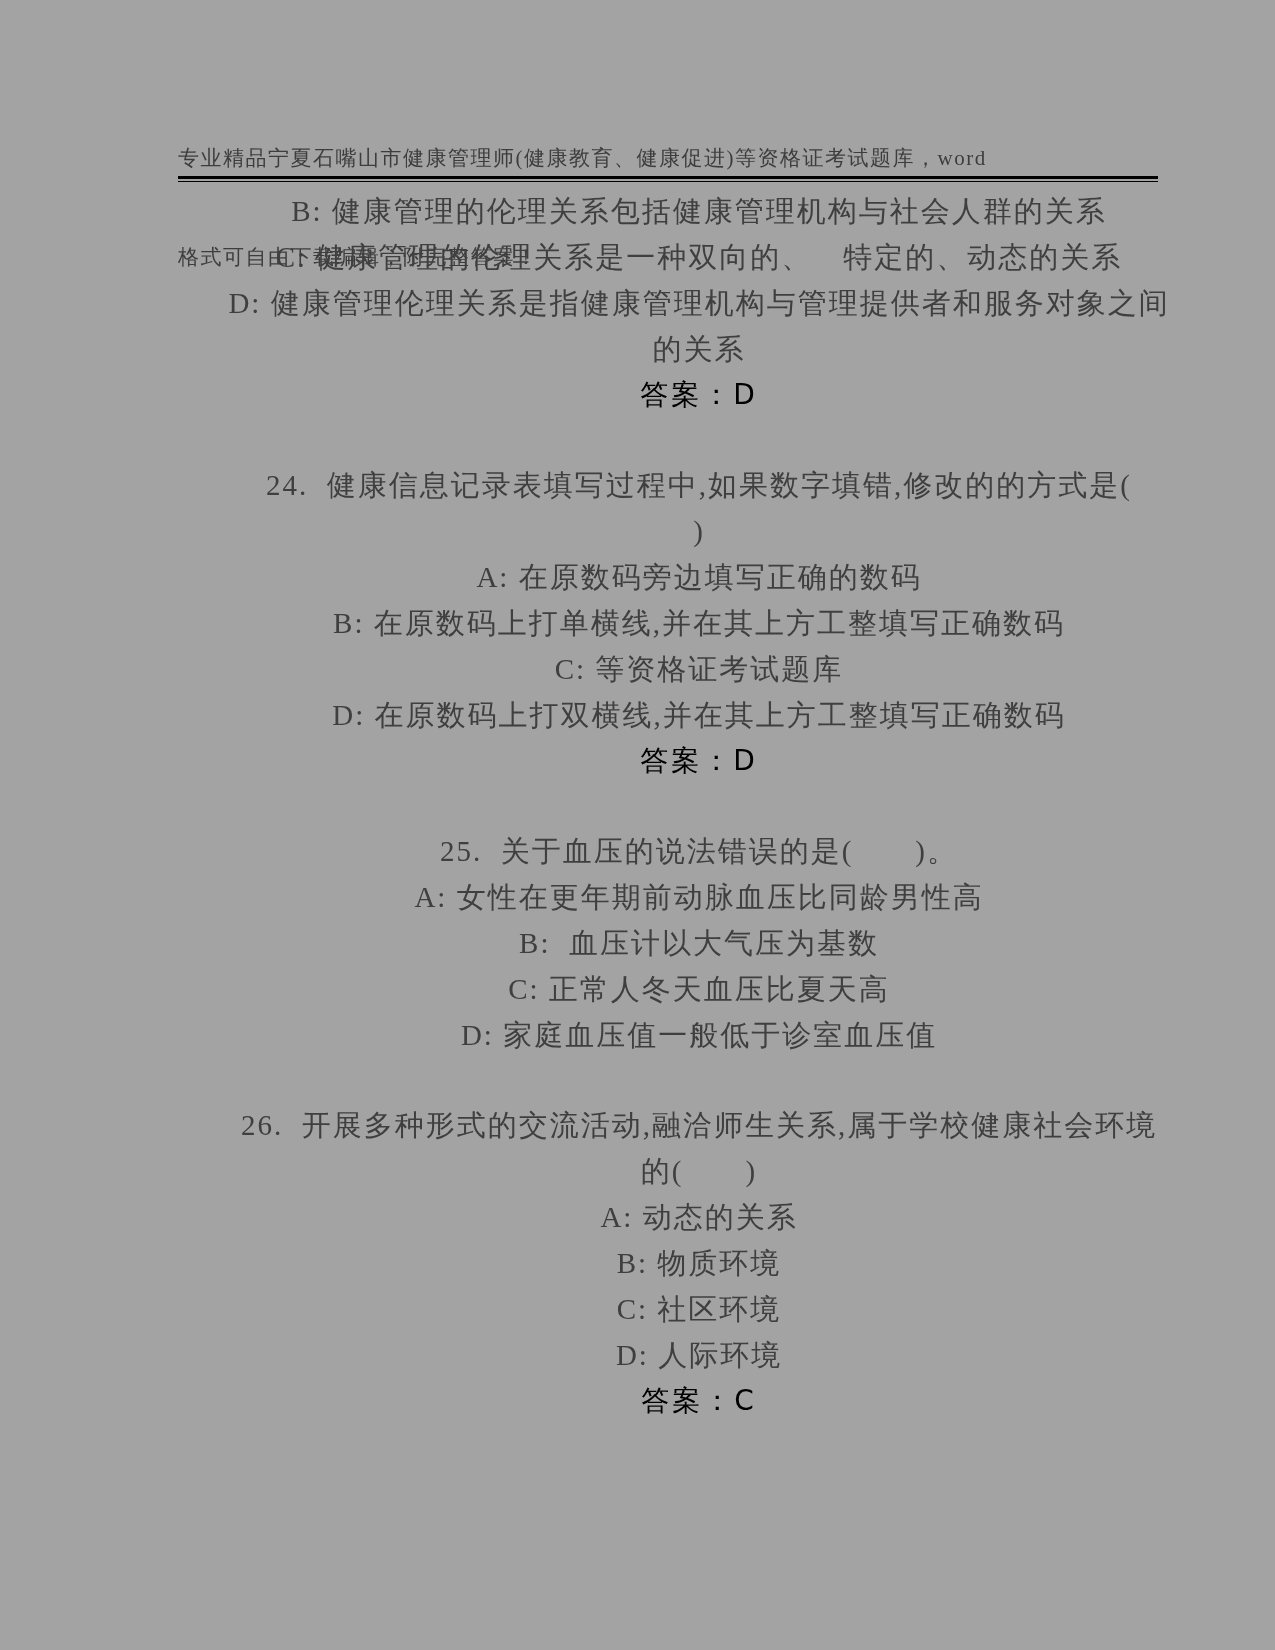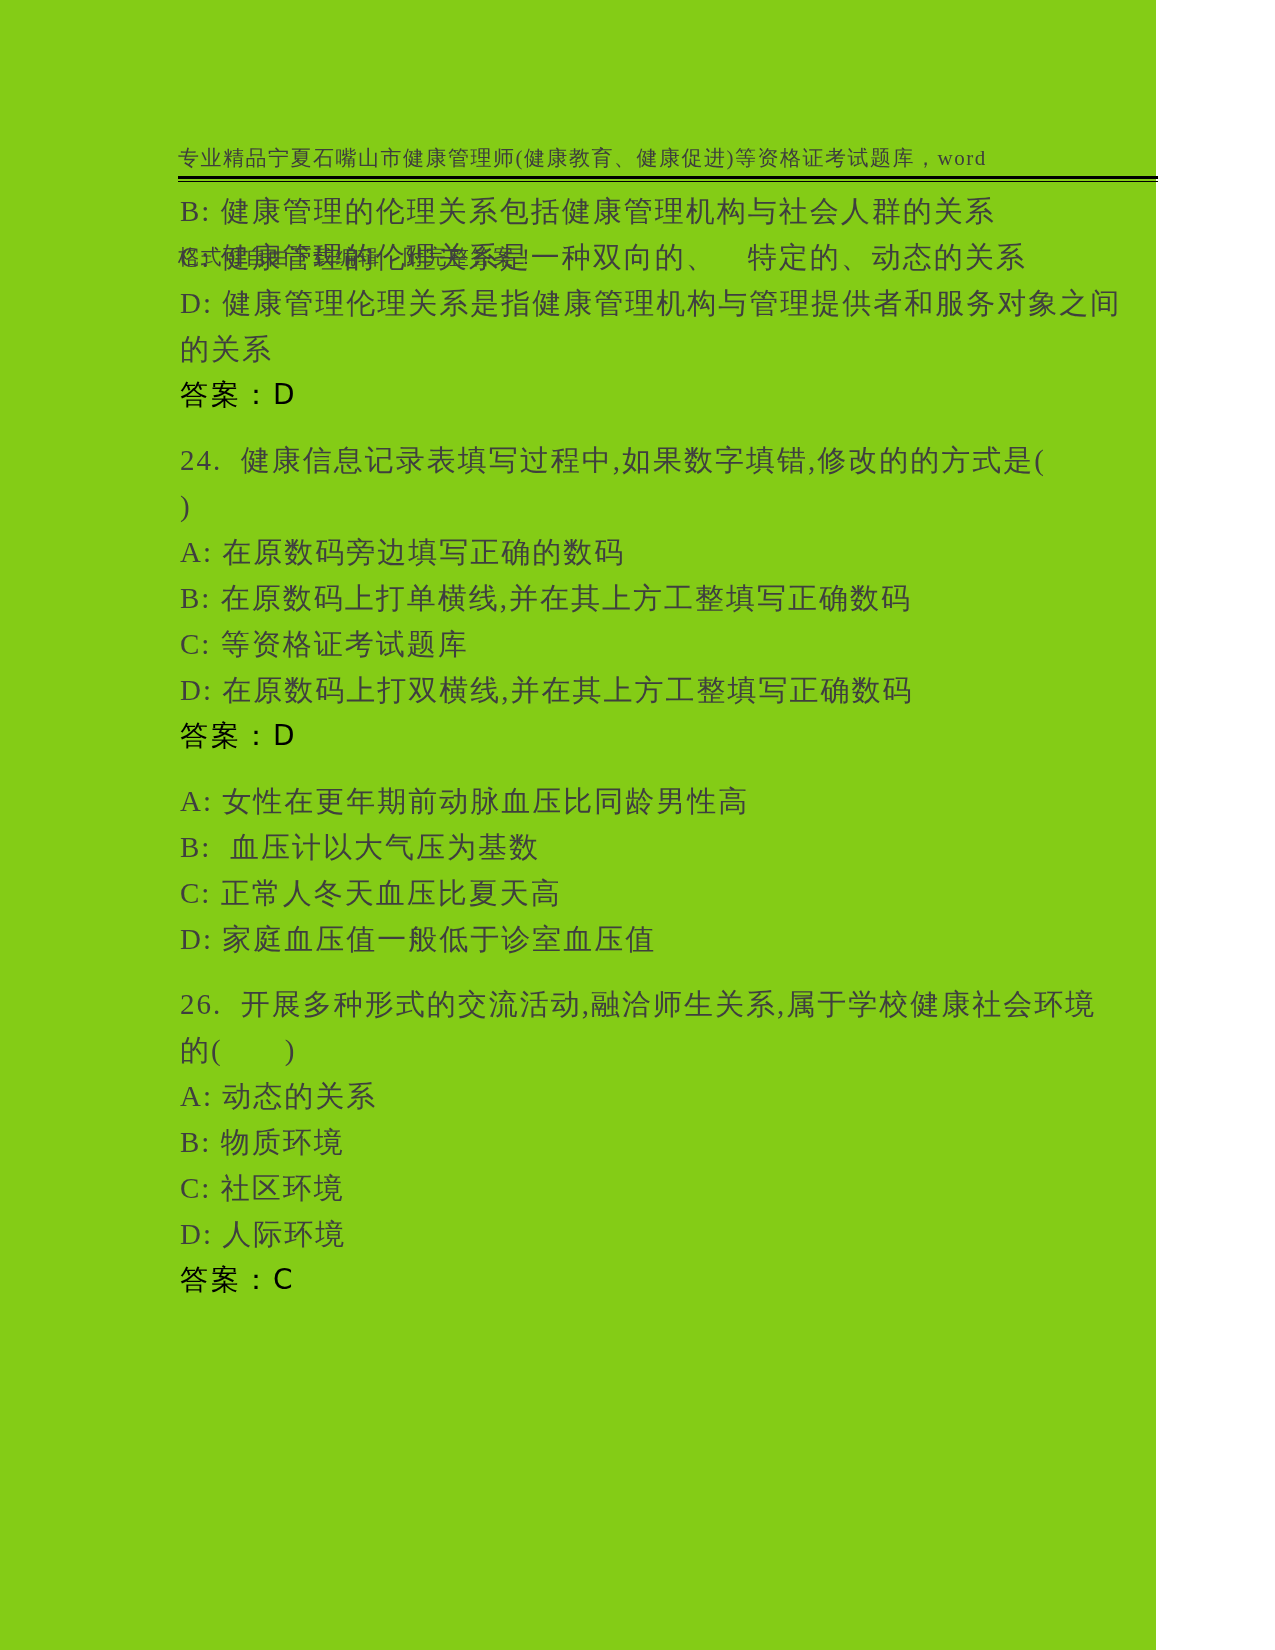--- a/index.html
+++ b/index.html
@@ -5,39 +5,39 @@
   html, body { margin: 0; padding: 0; }
   body {
     width: 1275px; height: 1650px;
     background: #ffffff;
     position: relative;
     font-family: "Liberation Serif", "DejaVu Serif", serif;
     overflow: hidden;
   }
   .page {
     position: absolute; left: 0; top: 0;
-    width: 1156px; height: 1650px;
-    background: #84cc16;
+    width: 1275px; height: 1650px;
+    background: #a3a3a3;
   }
   .header {
     position: absolute; left: 178px; top: 76px; width: 1000px;
     font-size: 21px; line-height: 33px;
     color: #3d3d3d; letter-spacing: 1.5px;
     white-space: pre-wrap;
   }
   .divider {
     position: absolute; left: 178px; top: 176px; width: 980px;
     height: 2px;
     border-top: 3px solid #000000;
     border-bottom: 1px solid #000000;
   }
   .content {
-    position: absolute; left: 180px; top: 188px; width: 1010px;
+    position: absolute; left: 194px; top: 188px; width: 1010px; text-align: center;
   }
-  .question { margin-top: 19px; }
+  .question { margin-top: 44px; }
   .question.first { margin-top: 0; }
   .line {
     font-size: 29px; line-height: 46px;
     color: #3f3f3f; letter-spacing: 2px;
     white-space: pre-wrap;
   }
   .answer {
     font-weight: 400; color: #000000;
     font-family: "DejaVu Sans", "Liberation Sans", sans-serif;
     letter-spacing: 3px;
@@ -70,20 +70,21 @@
       <div class="line">24.  健康信息记录表填写过程中,如果数字填错,修改的的方式是(</div>
       <div class="line">)</div>
       <div class="line">A: 在原数码旁边填写正确的数码</div>
       <div class="line">B: 在原数码上打单横线,并在其上方工整填写正确数码</div>
       <div class="line">C: 等资格证考试题库</div>
       <div class="line">D: 在原数码上打双横线,并在其上方工整填写正确数码</div>
       <div class="line answer">答案：D</div>
     </div>
 
     <div class="question">
+      <div class="line">25.  关于血压的说法错误的是(　　)。</div>
       <div class="line">A: 女性在更年期前动脉血压比同龄男性高</div>
       <div class="line">B:  血压计以大气压为基数</div>
       <div class="line">C: 正常人冬天血压比夏天高</div>
       <div class="line">D: 家庭血压值一般低于诊室血压值</div>
     </div>
 
     <div class="question">
       <div class="line">26.  开展多种形式的交流活动,融洽师生关系,属于学校健康社会环境</div>
       <div class="line">的(　　)</div>
       <div class="line">A: 动态的关系</div>

